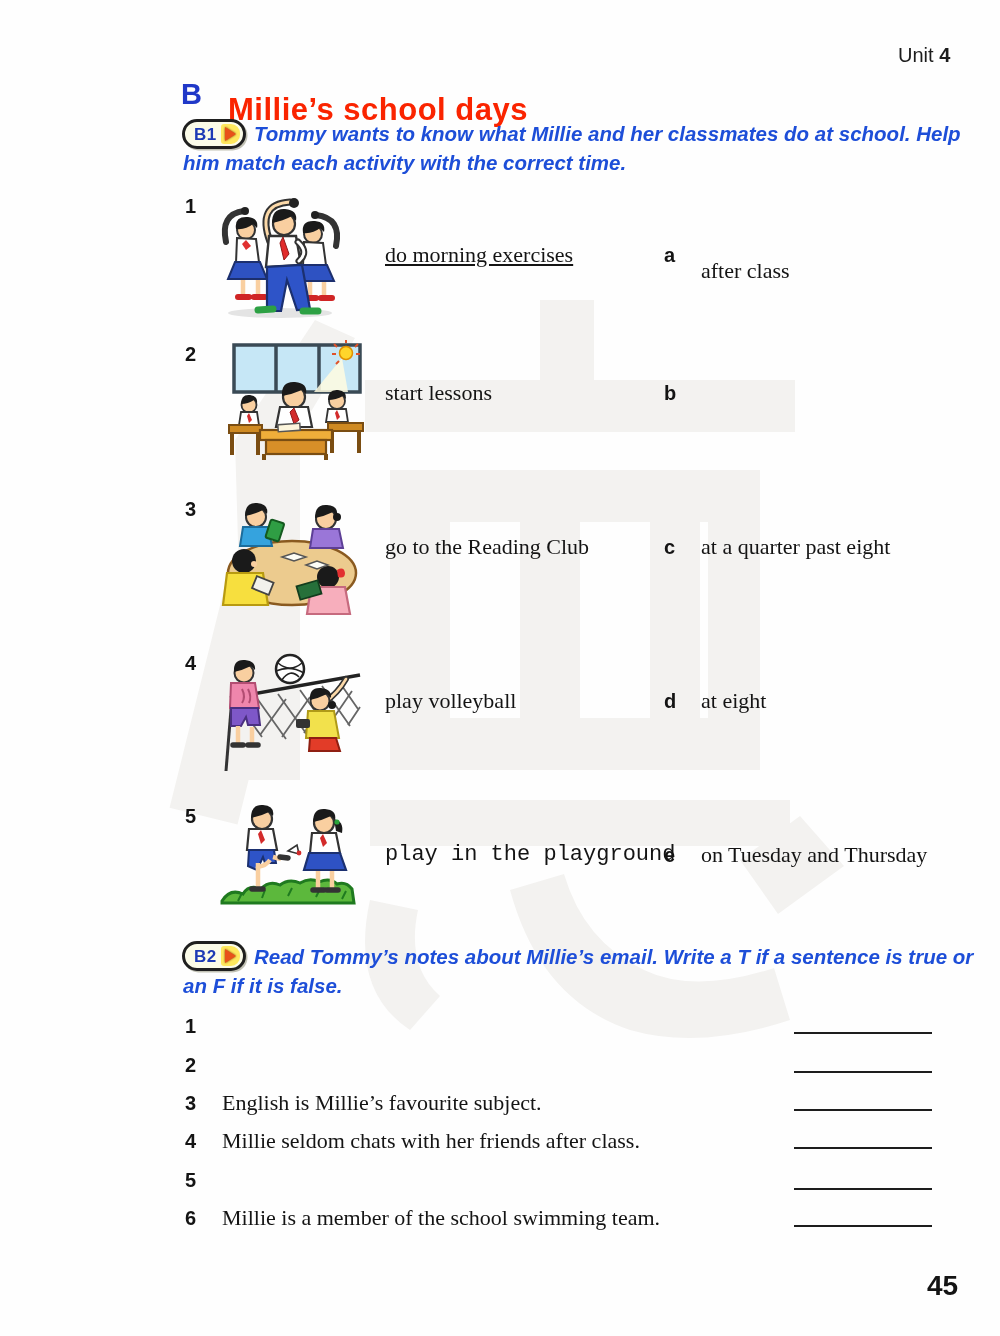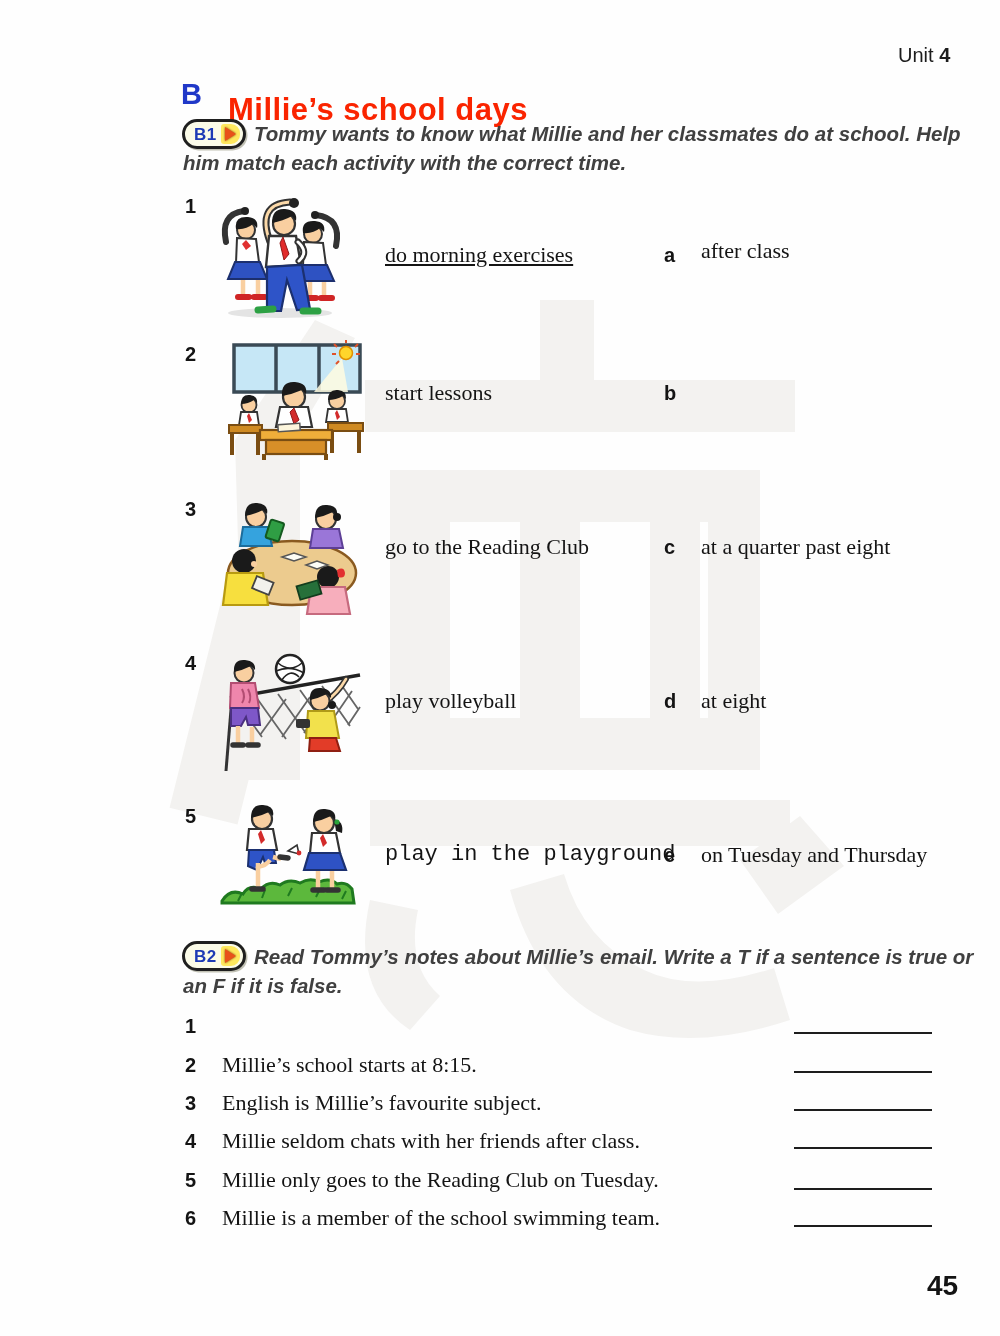--- a/index.html
+++ b/index.html
@@ -15,21 +15,21 @@
   .title{font-family:"Liberation Sans", sans-serif;font-weight:800;font-size:31px;color:#fa2400;letter-spacing:.5px;}
   
   .badge{position:absolute;display:inline-flex;align-items:center;height:24px;
          border:3px solid #1f1f1f;border-radius:15px;background:#fbfbe8;
          padding:0 3px 0 9px;box-shadow:1.5px 1.5px 0 rgba(120,120,90,.45);}
   .badge-text{font-family:"Liberation Sans", sans-serif;font-weight:800;font-size:17px;color:#1d3ab5;letter-spacing:.5px;line-height:1;}
   .badge-tri{width:19px;height:20px;margin-left:4px;background:#ffe95e;border-radius:3px 9px 9px 3px;
              display:flex;align-items:center;justify-content:center;}
   .tri{width:0;height:0;border-left:11px solid #e8521a;border-top:7px solid transparent;border-bottom:7px solid transparent;
        filter:drop-shadow(0 0 1px #7c2a00);}
-  .instr{font-family:"Liberation Sans", sans-serif;font-style:italic;font-weight:700;font-size:20.5px;color:#404040;}
+  .instr{font-family:"Liberation Sans", sans-serif;font-style:italic;font-weight:700;font-size:20.5px;color:#1d4ed8;}
   .instr b{font-style:italic;}
   
   .mnum{font-family:"Liberation Sans", sans-serif;font-weight:800;font-size:20px;}
   .mact,.mtime,.stmt{font-size:22px;}
   .mletter{font-family:"Liberation Sans", sans-serif;font-weight:800;font-size:20px;}
   .snum{font-family:"Liberation Sans", sans-serif;font-weight:800;font-size:20px;}
   .blank{position:absolute;width:138px;height:20px;border-bottom:2.5px solid #1d1d1d;}
   .pageno{font-family:"Liberation Sans", sans-serif;font-weight:800;font-size:28px;}
   .illus{position:absolute;}
   .illus svg{display:block;}
@@ -103,21 +103,21 @@
       <path d="M59 46 h27 l5 29 -35 2z" fill="#fff" stroke="#333" stroke-width="2.4"></path>
       <path d="M73 47 l6 17 -5 6 -4 -17z" fill="#e22b2b" stroke="#901818" stroke-width="1"></path>
       <path d="M88 52 Q99 62 89 71" stroke="#333" stroke-width="7" fill="none" stroke-linecap="round"></path>
       <path d="M88 52 Q99 62 89 71" stroke="#fff" stroke-width="3" fill="none" stroke-linecap="round"></path>
       <path d="M57 77 l35 -2 8 44 -13 1 -10 -30 -6 31 -14 0z" fill="#2e54c8" stroke="#1b3070" stroke-width="2.2"></path>
       <path d="M48 120 l15 -1 M93 121 h15" stroke="#2da144" stroke-width="7" stroke-linecap="round"></path>
     </svg>
   </div>
   <div class="abs mact" style="left:385px;top:242px;text-decoration:underline;">do morning exercises</div>
   <div class="abs mletter" style="left:664px;top:244px;">a</div>
-  <div class="abs mtime" style="left:701px;top:238px;">after class</div>
+  <div class="abs mtime" style="left:701px;top:258px;">after class</div>
 
   <div class="abs mnum" style="left:185px;top:343px;">2</div>
   <div class="illus" style="left:224px;top:340px;">
     <svg width="145" height="122" viewBox="0 0 145 122">
       <rect x="10" y="5" width="126" height="47" fill="#c6e7f6" stroke="#3a4a55" stroke-width="3.5"></rect>
       <line x1="52" y1="5" x2="52" y2="52" stroke="#3a4a55" stroke-width="3.5"></line>
       <line x1="95" y1="5" x2="95" y2="52" stroke="#3a4a55" stroke-width="3.5"></line>
       <path d="M118 18 L90 52 L124 52 Z" fill="rgba(255,252,225,.85)"></path>
       <g stroke="#e0522a" stroke-width="2">
         <line x1="122" y1="3" x2="122" y2="0"></line>
@@ -263,33 +263,31 @@
         <span class="tri"></span>
       </span>
   </span>
   <div class="abs instr" style="left:254px;top:945px;"><span>Read Tommy’s notes about Millie’s email. Write a </span><b>T</b><span> if a sentence is true or</span></div>
   <div class="abs instr" style="left:183px;top:974px;"><span>an </span><b>F</b><span> if it is false.</span></div>
 
   <div class="abs snum" style="left:185px;top:1015px;">1</div>
   <div class="blank" style="left:794px;top:1012px;"></div>
 
   <div class="abs snum" style="left:185px;top:1054px;">2</div>
-  <div class="abs stmt" style="left:222px;top:1052px;">Millie’s school starts at 8:15.</div>
   <div class="blank" style="left:794px;top:1051px;"></div>
 
   <div class="abs snum" style="left:185px;top:1092px;">3</div>
   <div class="abs stmt" style="left:222px;top:1090px;">English is Millie’s favourite subject.</div>
   <div class="blank" style="left:794px;top:1089px;"></div>
 
   <div class="abs snum" style="left:185px;top:1130px;">4</div>
   <div class="abs stmt" style="left:222px;top:1128px;">Millie seldom chats with her friends after class.</div>
   <div class="blank" style="left:794px;top:1127px;"></div>
 
   <div class="abs snum" style="left:185px;top:1169px;">5</div>
-  <div class="abs stmt" style="left:222px;top:1167px;">Millie only goes to the Reading Club on Tuesday.</div>
   <div class="blank" style="left:794px;top:1168px;"></div>
 
   <div class="abs snum" style="left:185px;top:1207px;">6</div>
   <div class="abs stmt" style="left:222px;top:1205px;">Millie is a member of the school swimming team.</div>
   <div class="blank" style="left:794px;top:1205px;"></div>
 
   <div class="abs pageno" style="left:927px;top:1270px;">45</div>
 
 </div>
 

